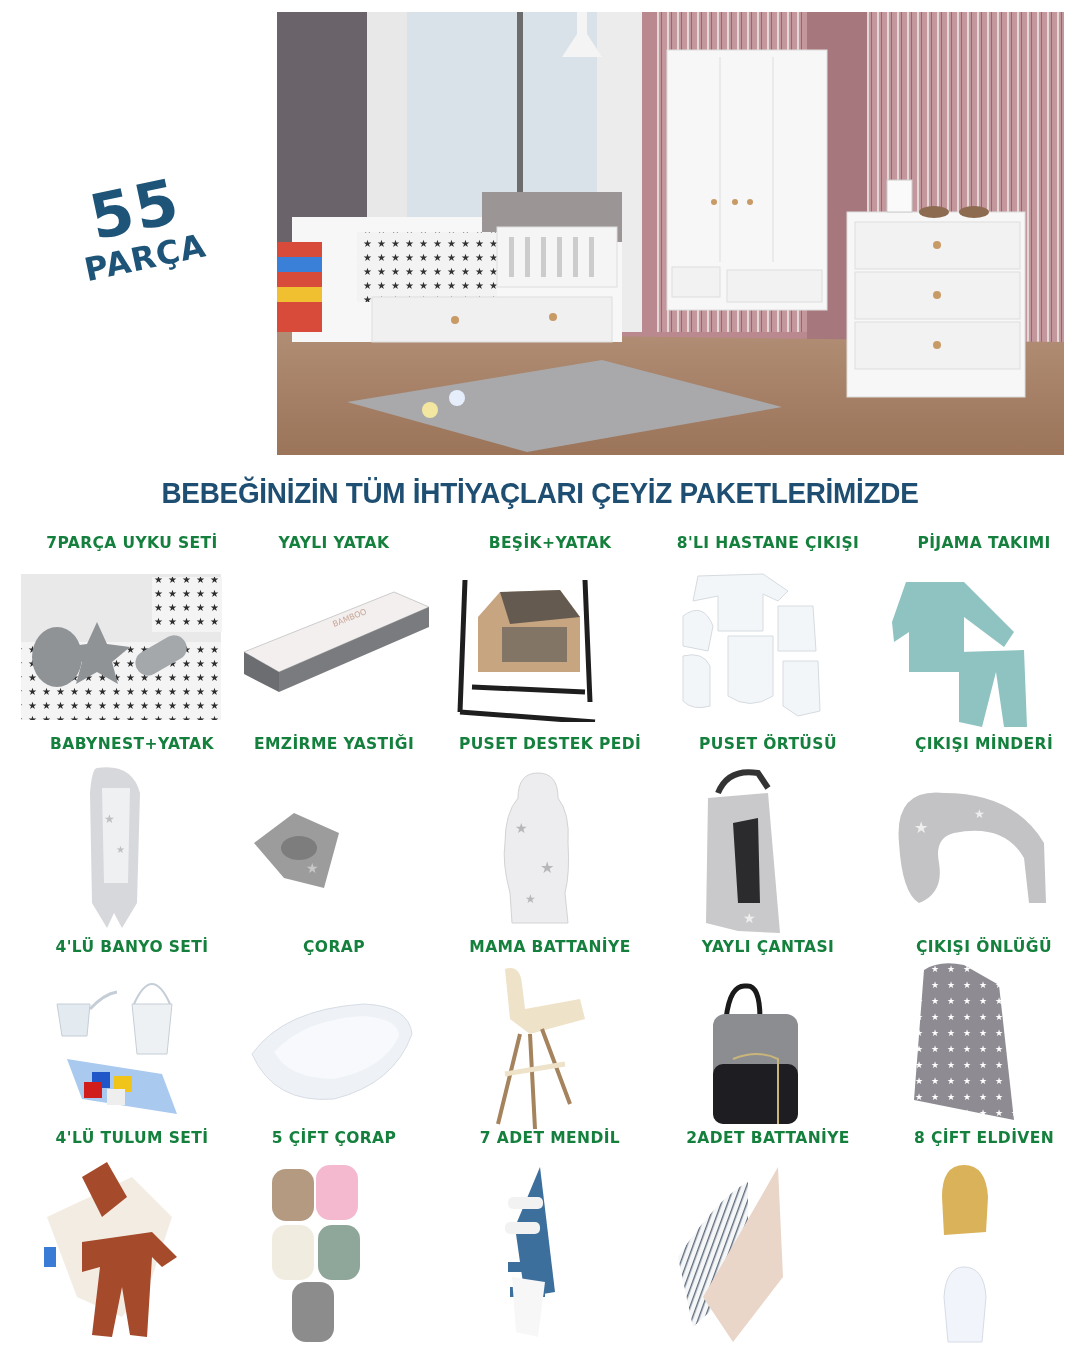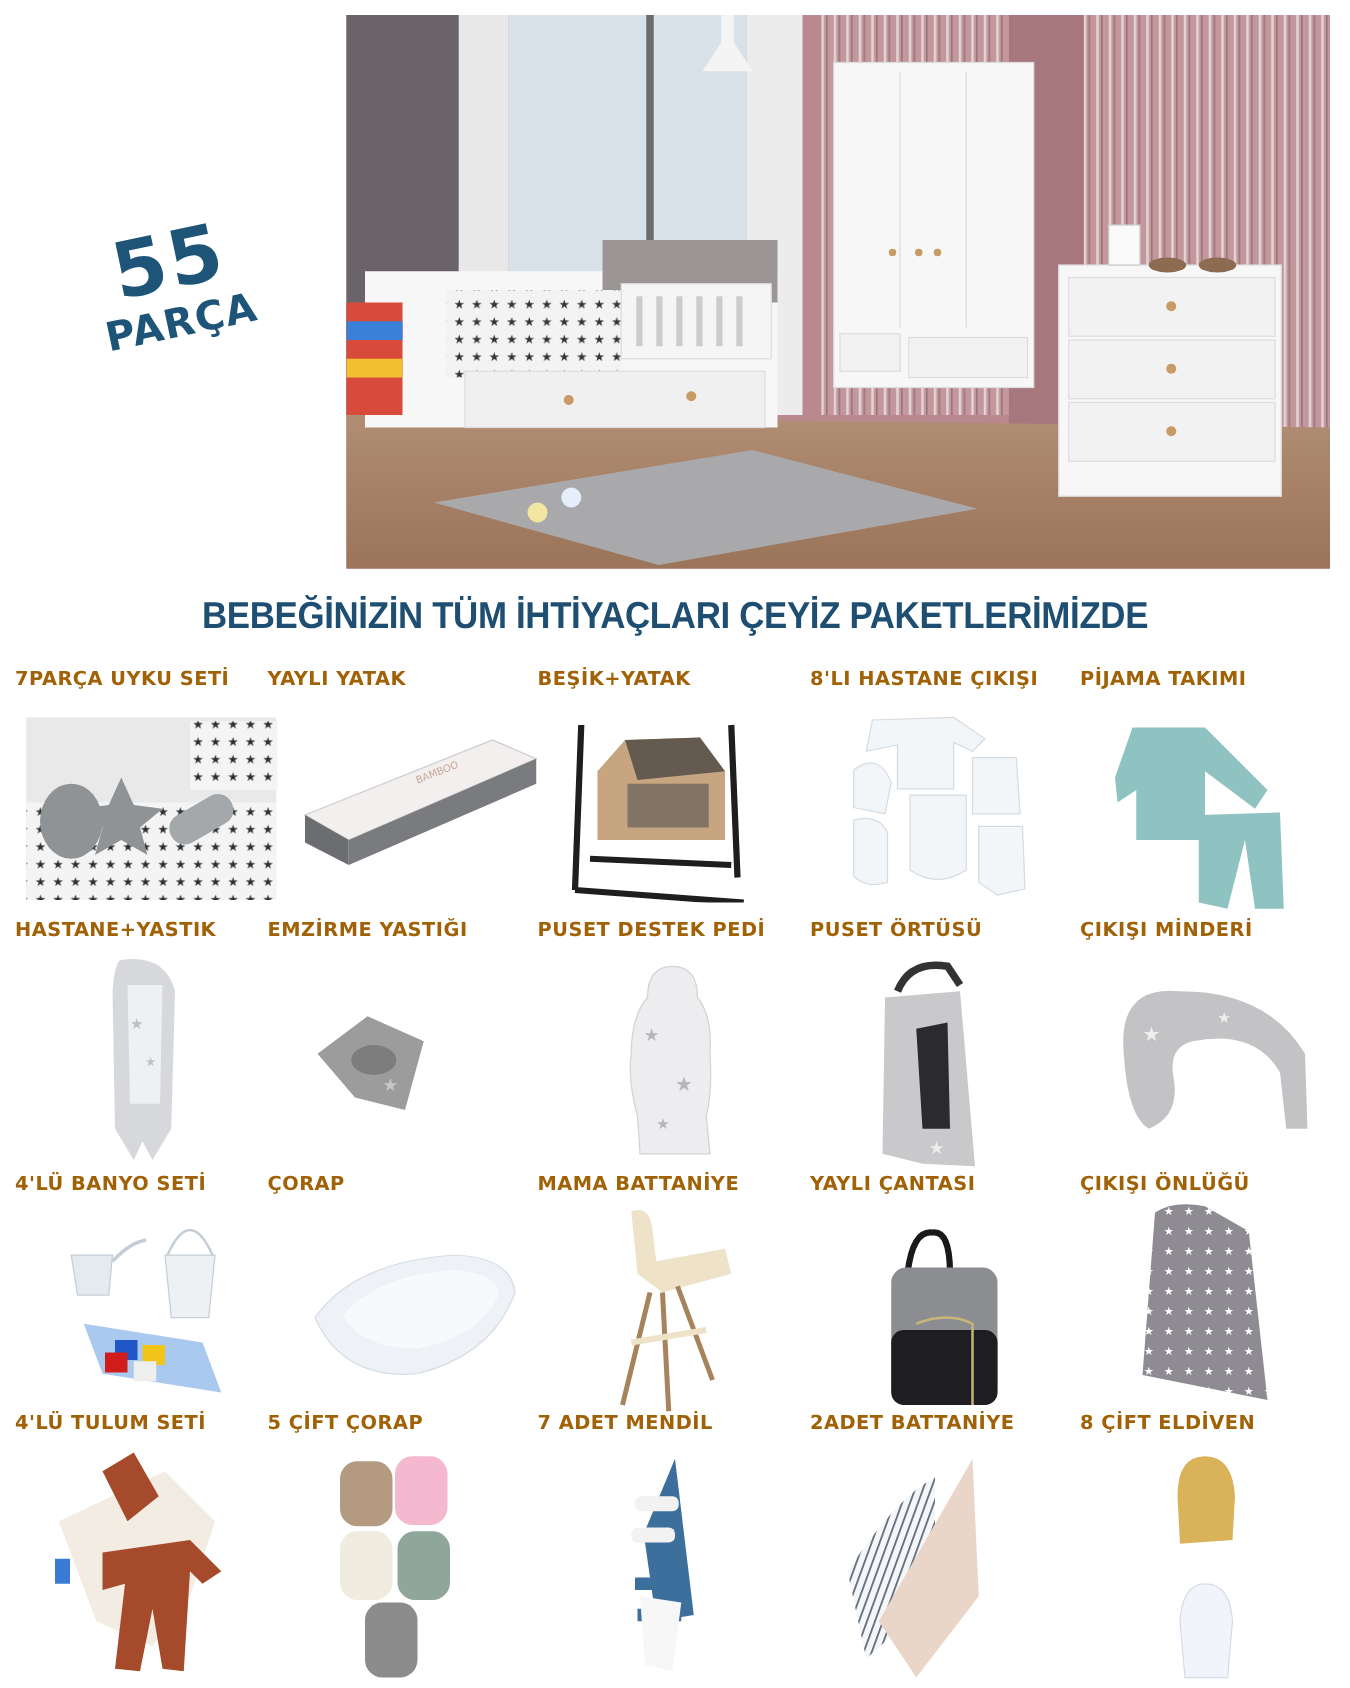--- a/index.html
+++ b/index.html
@@ -19,22 +19,22 @@
     background: #c8a5a9;
   }
   .headline {
     position: absolute; left: 0; top: 476px; width: 1080px; text-align: center;
     font-family: "Liberation Sans", sans-serif; font-weight: 700; font-size: 30px; color: #1e4f72;
     letter-spacing: -0.3px; transform: scaleX(0.93);
   }
   .grid { position: absolute; left: 0; top: 0; width: 1080px; height: 1350px; }
   .cell { position: absolute; width: 216px; }
   .cell .label {
-    position: absolute; left: 0; width: 216px; white-space: nowrap;
-    font-family: "DejaVu Sans", sans-serif; font-weight: 700; font-size: 15.5px; color: #a16207;
+    position: absolute; left: 12px; width: 216px; text-align: center; white-space: nowrap;
+    font-family: "DejaVu Sans", sans-serif; font-weight: 700; font-size: 15.5px; color: #15803d;
     letter-spacing: 0.4px;
   }
   .cell .pic { position: absolute; left: 0; width: 216px; }
   svg { display: block; }
 </style>
 </head>
 <body>
 
 <div class="badge">
   <div class="num">55</div>
@@ -185,21 +185,21 @@
     <div class="label">PİJAMA TAKIMI</div>
     <div class="pic" style="top:38px;height:160px">
       <svg width="216" height="160" fill="#8fc3c1">
         <path d="M42 10 L100 10 L150 60 L140 75 L100 45 L100 100 L45 100 L45 60 L30 70 L28 50 Z"></path>
         <path d="M95 80 L160 78 L163 155 L140 155 L132 100 L118 155 L95 150 Z"></path>
       </svg>
     </div>
   </div>
 
   <div class="cell" style="left:12px;top:735px">
-    <div class="label">HASTANE+YASTIK</div>
+    <div class="label">BABYNEST+YATAK</div>
     <div class="pic" style="top:28px;height:170px">
       <svg width="216" height="170">
         <path d="M85 5 Q120 0 128 30 L125 140 L110 165 L102 150 L95 165 L80 140 L78 30 Q80 5 85 5 Z" fill="#d7d8db"></path>
         <path d="M90 25 L118 25 L116 120 L92 120 Z" fill="#eff0f2"></path>
         <text x="92" y="60" font-size="12" fill="#bfc0c3">★</text>
           <text x="104" y="90" font-size="10" fill="#bfc0c3">★</text>
       </svg>
     </div>
   </div>
 

